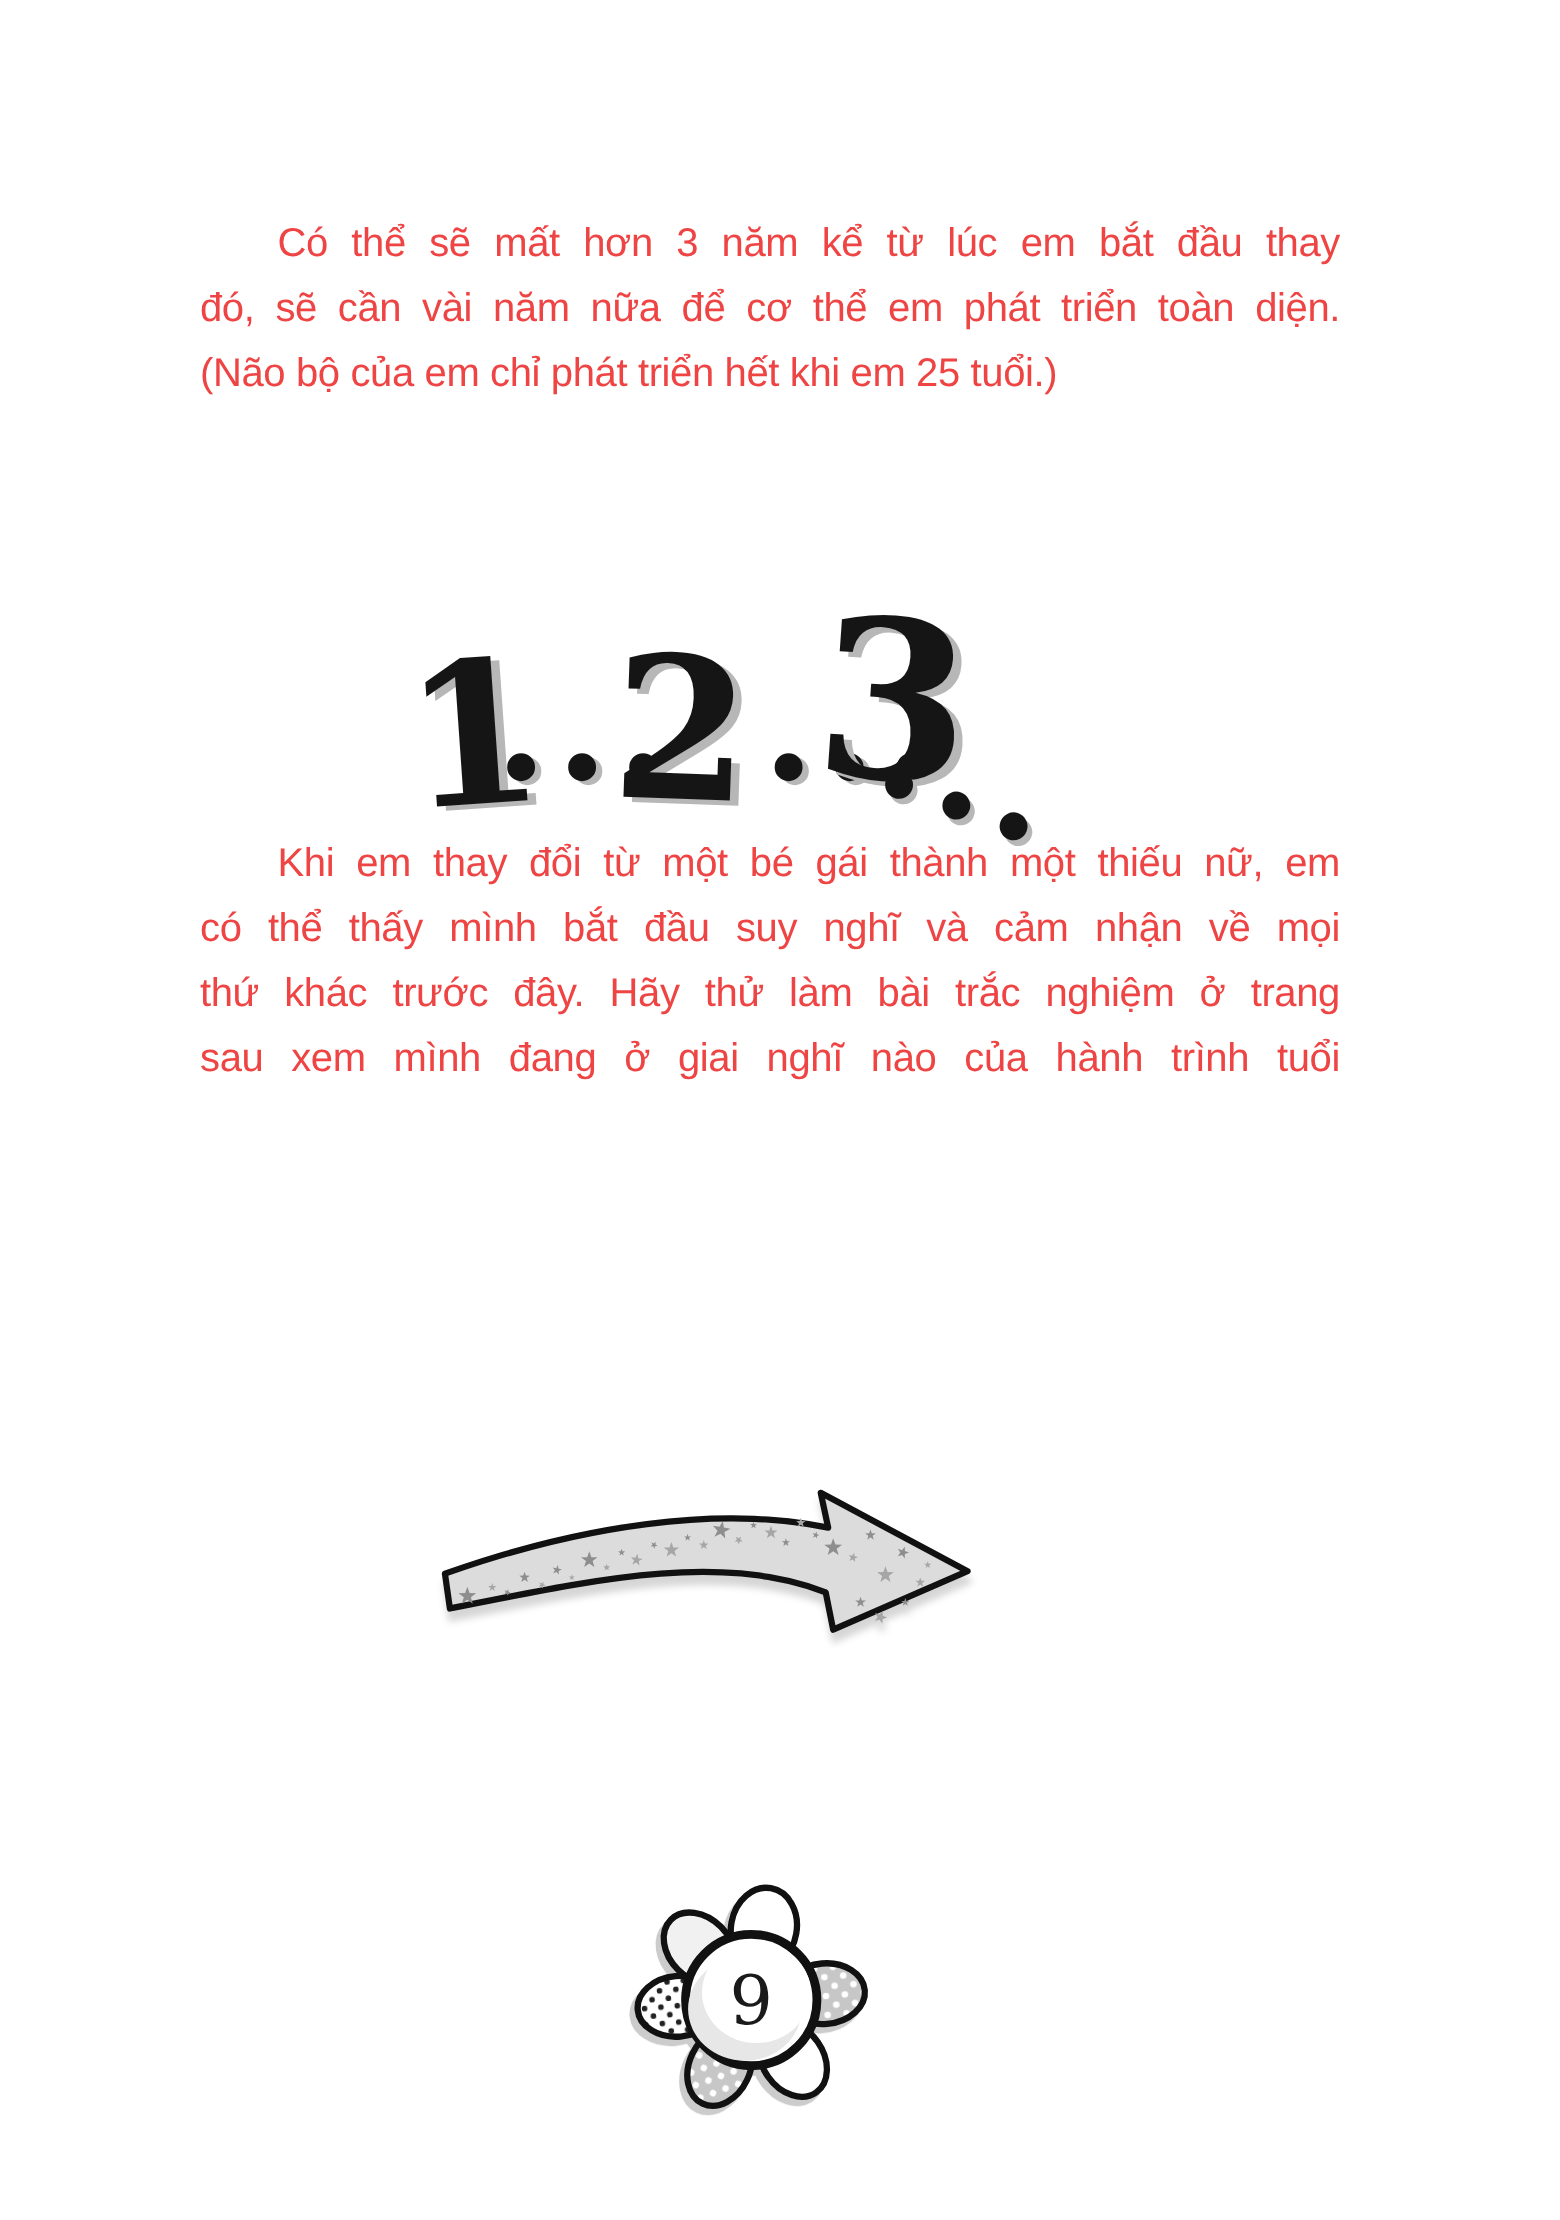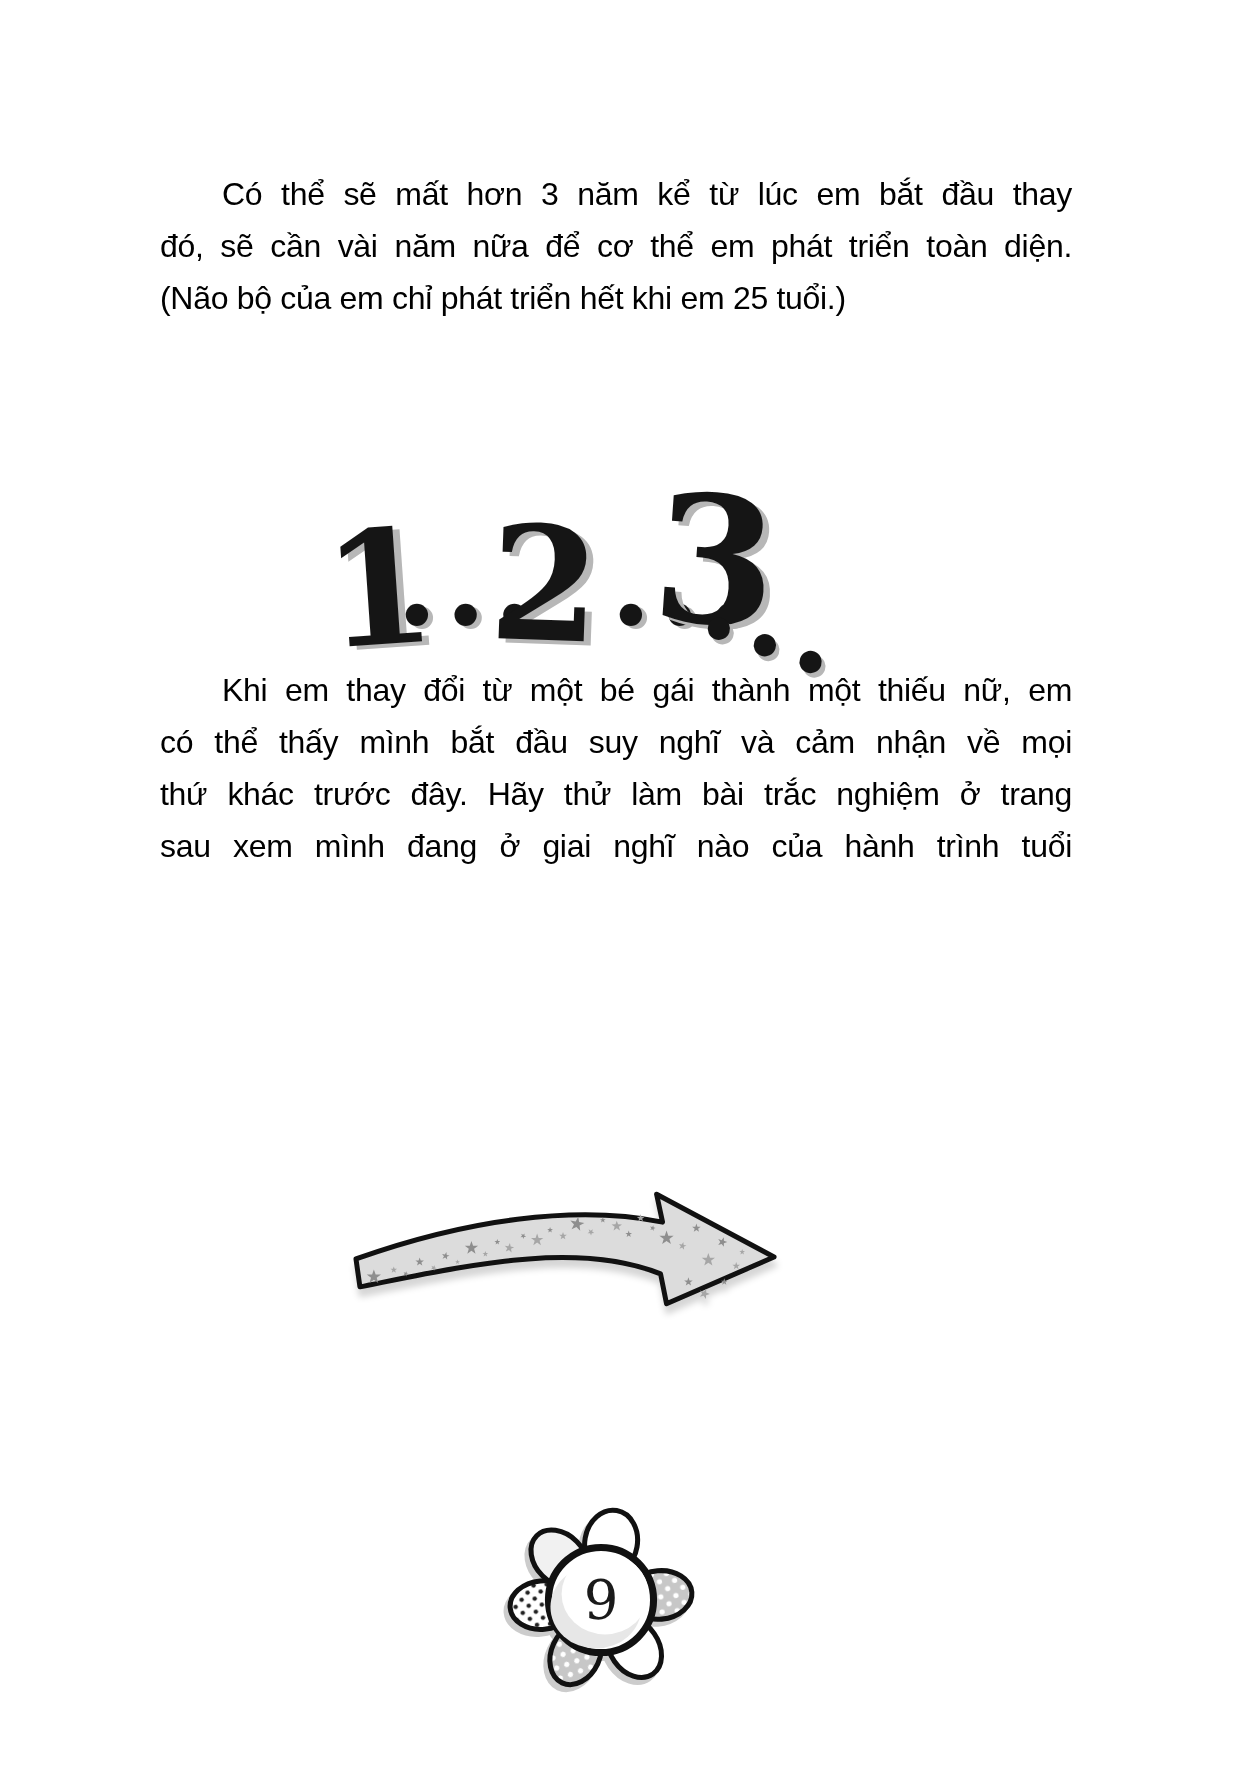--- a/index.html
+++ b/index.html
@@ -9,21 +9,21 @@
     position:relative;
     overflow:hidden;
     font-family:"Liberation Sans",sans-serif;
   }
   .page{position:absolute;inset:0;}
   
   .para{
     position:absolute;
     left:160px;
     width:912px;
-    color:#000000;
+    color:#ef4444;
     font-size:32px;
     letter-spacing:-0.3px;
     line-height:52px;
   }
   .para .line{
     text-align:justify;
     text-align-last:justify;
     white-space:nowrap;
   }
   .para .line.last{

